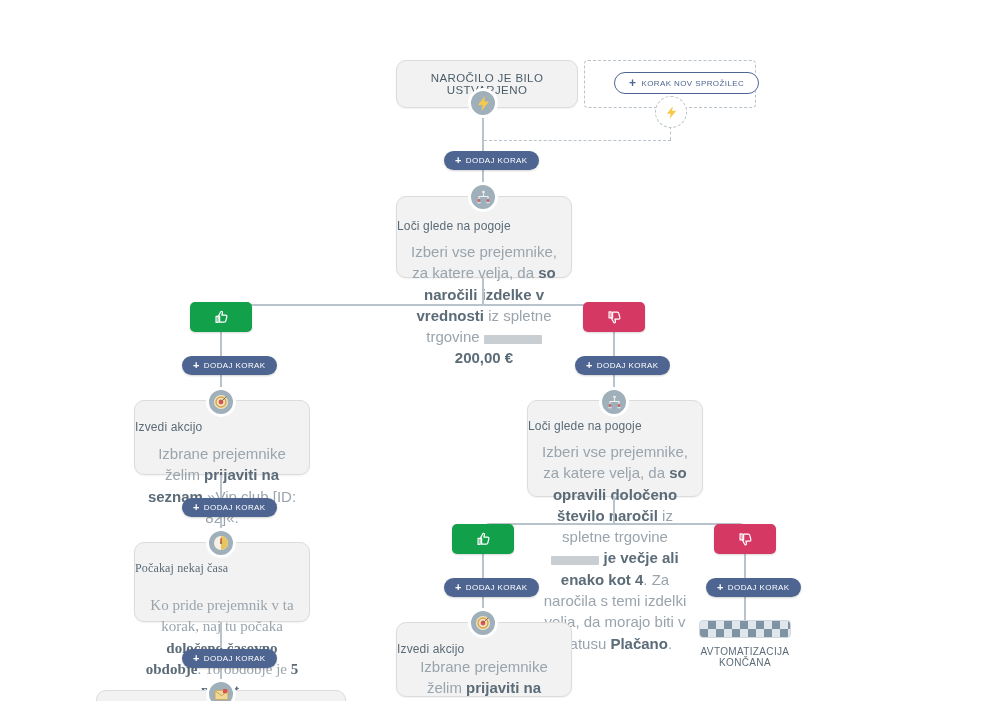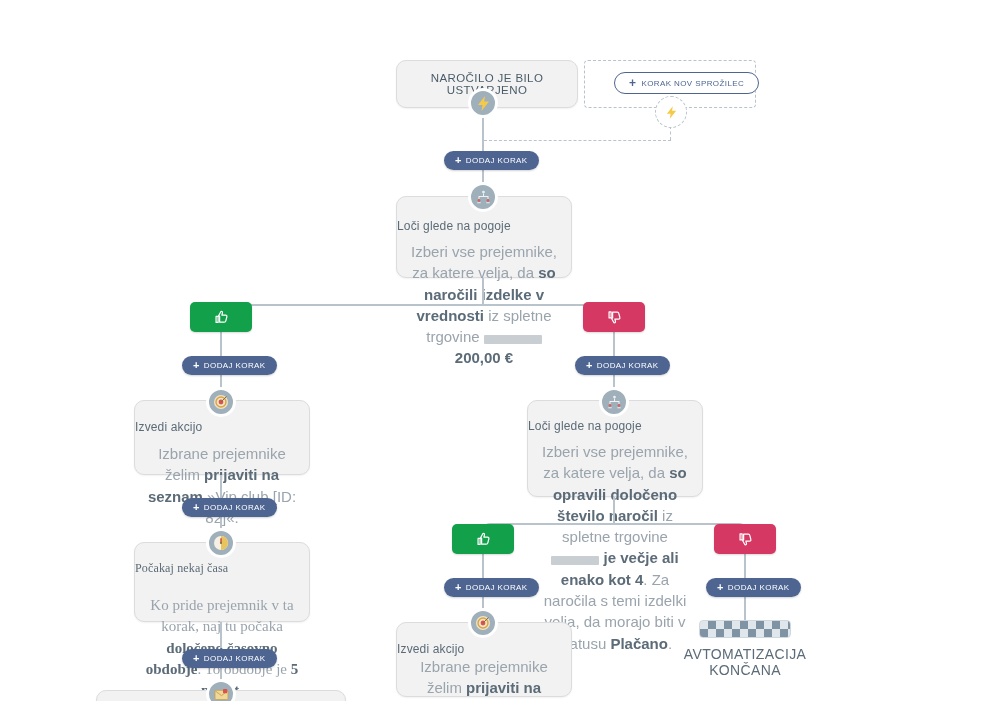--- a/index.html
+++ b/index.html
@@ -68,21 +68,21 @@
         align-items:center;justify-content:center;z-index:5;}
   .dashline{position:absolute;border-top:1px dashed #b9c3cb;}
   .dashvline{position:absolute;border-left:1px dashed #b9c3cb;}
 
   
   .flag{position:absolute;width:92px;height:18px;border-radius:4px;
         border:1px solid #cfd8de;box-sizing:border-box;overflow:hidden;
         background:
           repeating-conic-gradient(#7f93a4 0% 25%, #dfe7ed 0% 50%) 0 0/16px 16px;}
   .flaglabel{position:absolute;width:140px;text-align:center;
-        color:#5b6b77;font-size:14px;letter-spacing:.35px;}
+        color:#5b6b77;font-size:10px;letter-spacing:.35px;}
 </style>
 </head>
 <body>
 
 <div id="canvas">
 
   <div class="card trigger" style="left:396px;top:60px;">
     <span class="ttl">NAROČILO JE BILO USTVARJENO</span>
   </div>
   <div class="badge" style="left:468px;top:88px;">

